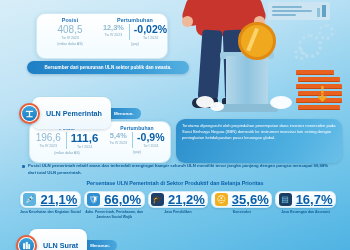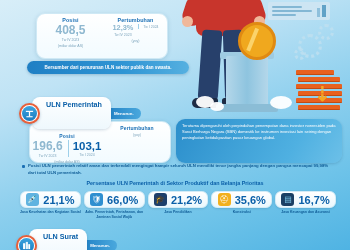--- a/index.html
+++ b/index.html
@@ -89,21 +89,21 @@
 
   .stat-block { position: relative; padding: 3px 4px 0; }
   .stat-title {
     text-align: center; color: #1a6fb5; font-weight: bold;
     font-size: 5.4px; letter-spacing: .1px; margin-bottom: 1px;
   }
   .card2 .stat-title { font-size: 5px; }
   .stat-values { display: flex; align-items: flex-start; justify-content: center; gap: 3px; }
   .val-col { text-align: center; padding: 0 2px; }
   .val-col.sep { border-left: 1px solid #9ed0ea; padding-left: 4px; }
-  .v-old { font-size: 12px; color: #8fb8d0; font-weight: bold; line-height: 1.1; }
+  .v-old { font-size: 10px; color: #8fb8d0; font-weight: normal; line-height: 1.1; }
   .v-new { font-size: 11.5px; color: #0a5fa8; font-weight: bold; line-height: 1.05; }
   .v-per { font-size: 7.4px; color: #8fb8d0; font-weight: bold; line-height: 1.1; }
   .v-pernew { font-size: 10.5px; color: #0a5fa8; font-weight: bold; line-height: 1.05; }
   .v-lab { font-size: 3.5px; color: #7fa6bd; margin-top: .5px; white-space: nowrap; }
   .unit { text-align: center; font-size: 3.6px; color: #7fa6bd; margin-top: 2px; }
 
   
   .banner {
     position: absolute; left: 27px; top: 61px; width: 162px; height: 13px;
     background: linear-gradient(90deg,#1f7fc4,#2f95d4 60%,#56b0e0);
@@ -123,21 +123,21 @@
     box-shadow: 0 1px 3px rgba(20,70,110,.28); z-index: 3; position: relative;
   }
   .sec-icon-inner {
     width: 15px; height: 15px; border-radius: 50%;
     background: linear-gradient(180deg,#3ba3de,#1c7cc0);
     display: flex; align-items: center; justify-content: center;
   }
   .sec-pill {
     margin-left: -8px; padding: 2.5px 9px 2.5px 14px; height: 32px;
     background: linear-gradient(180deg,#ffffff,#eef8fd);
-    border-radius: 8px; display: flex; align-items: flex-start;
+    border-radius: 8px; display: flex; align-items: center;
     box-shadow: 0 1px 3px rgba(20,70,110,.2); z-index: 2;
   }
   .sec-pill span { font-size: 7.2px; font-weight: bold; color: #0a5fa8; white-space: nowrap; }
   .sec-badge {
     margin-left: -7px; padding: 2px 7px 2px 10px; height: 11px;
     background: linear-gradient(90deg,#1f7fc4,#4aa8dd);
     border-radius: 6px; display: flex; align-items: center; z-index: 1;
   }
   .sec-badge span { font-size: 4.4px; color: #fff; font-weight: bold; white-space: nowrap; }
 
@@ -168,21 +168,21 @@
     background: linear-gradient(180deg,#ffffff,#eaf7fd);
     border: 1px solid #d3ecf7; display: flex; align-items: center;
     justify-content: center; gap: 4px;
     box-shadow: 0 1px 2px rgba(20,70,110,.15);
   }
   .chip-ico {
     width: 13px; height: 13px; border-radius: 3px;
     display: flex; align-items: center; justify-content: center;
     font-size: 8px; line-height: 1;
   }
-  .chip-pct { font-size: 11px; font-weight: bold; color: #0a5fa8; }
+  .chip-pct { font-size: 13px; font-weight: bold; color: #0a5fa8; text-decoration: underline; }
   .chip-lab {
     margin-top: 2px; font-size: 3.5px; color: #0f5c96; text-align: center;
     line-height: 1.35; font-weight: bold;
   }
 </style>
 </head>
 <body>
 
 <div class="illus">
   <div class="doc-card">
@@ -238,20 +238,21 @@
     <div class="unit">(miliar dolar AS)</div>
   </div>
   <div class="stat-block" style="width:64px;">
     <div class="stat-title">Pertumbuhan</div>
     <div class="stat-values">
       <div class="val-col">
         <div class="v-per">12,3%</div>
         <div class="v-lab">Tw IV 2023</div>
       </div>
       <div class="val-col sep">
+        <div class="v-pernew neg">-0,02%</div>
         <div class="v-lab">Tw I 2024</div>
       </div>
     </div>
     <div class="unit">(yoy)</div>
   </div>
 </div>
 
 <div class="banner">
   <span>Bersumber dari penurunan ULN sektor publik dan swasta.</span>
 </div>
@@ -268,36 +269,46 @@
   </div>
   <div class="sec-pill">
     <span>ULN Pemerintah</span>
   </div>
   <div class="sec-badge">
     <span>Menurun.</span>
   </div>
 </div>
 
 <div class="stat-card card2">
-  <div class="stat-block" style="width:74px;margin-top:8px;">
+  <div class="stat-block" style="width:74px;">
     <div class="stat-title">Posisi</div>
     <div class="stat-values">
       <div class="val-col">
         <div class="v-old">196,6</div>
         <div class="v-lab">Tw IV 2023</div>
       </div>
       <div class="val-col sep">
-        <div class="v-new">103,1</div>
+        <div class="v-new">111,6</div>
         <div class="v-lab">Tw I 2024</div>
       </div>
     </div>
     <div class="unit">(miliar dolar AS)</div>
   </div>
   <div class="stat-block" style="width:66px;">
     <div class="stat-title">Pertumbuhan</div>
+    <div class="stat-values">
+      <div class="val-col">
+        <div class="v-per">5,4%</div>
+        <div class="v-lab">Tw IV 2023</div>
+      </div>
+      <div class="val-col sep">
+        <div class="v-pernew neg">-0,9%</div>
+        <div class="v-lab">Tw I 2024</div>
+      </div>
+    </div>
     <div class="unit">(yoy)</div>
   </div>
 </div>
 
 <div class="note">
   <p>Terutama dipengaruhi oleh perpindahan penempatan dana investor nonresiden pada Surat Berharga Negara (SBN) domestik ke instrumen investasi lain seiring dengan peningkatan ketidakpastian pasar keuangan global.</p>
 </div>
 
 <div class="bullet-row">
   <div class="bullet-dot"></div>

